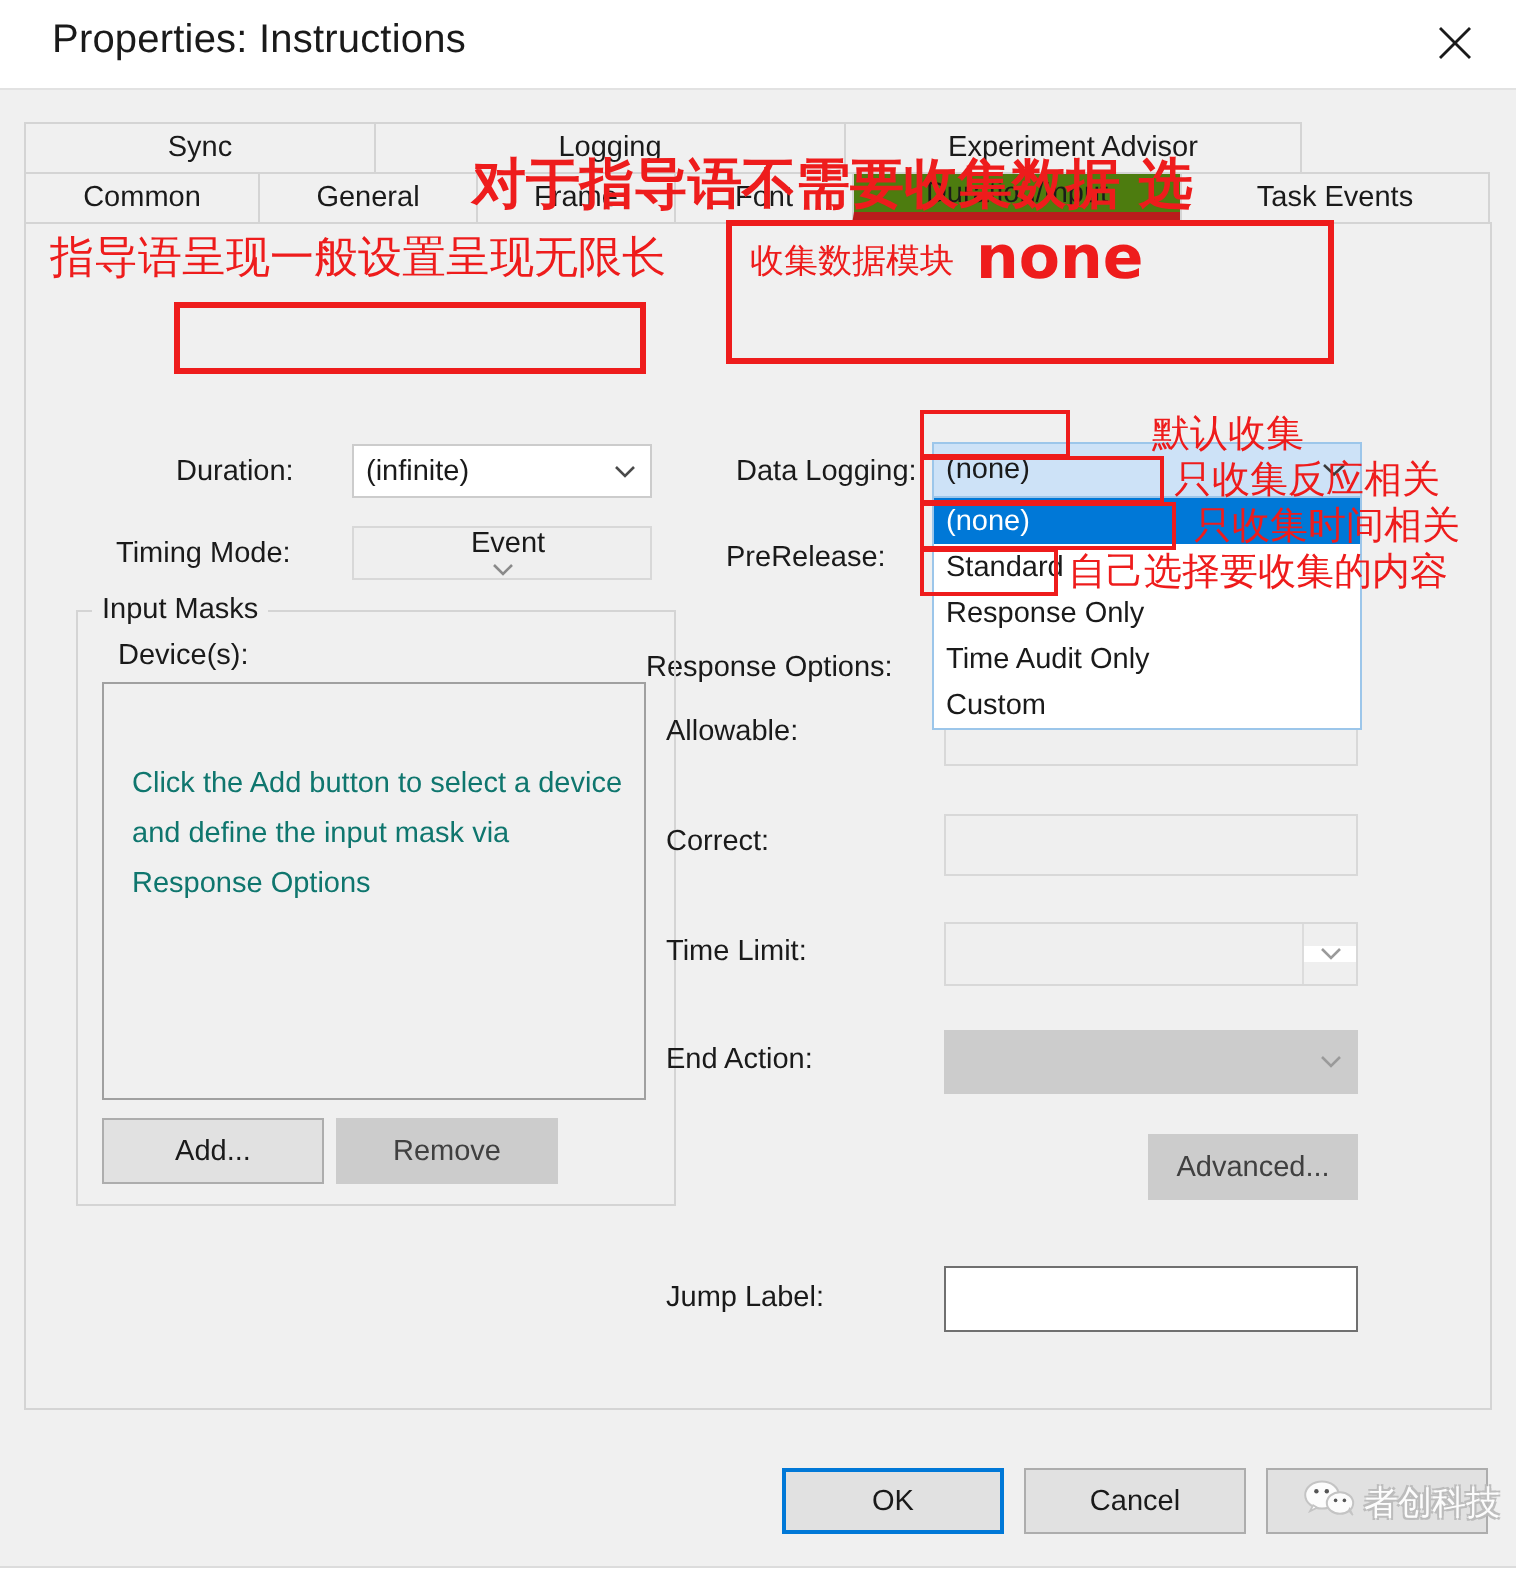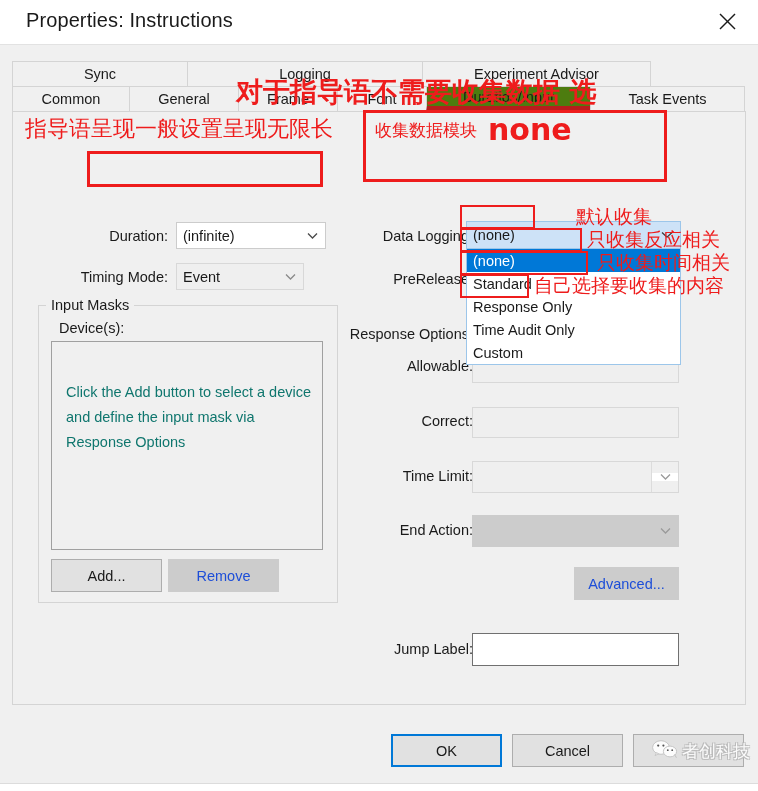--- a/index.html
+++ b/index.html
@@ -82,21 +82,20 @@
     width: 734px; height: 594px;
     background: #f0f0f0;
     border: 1px solid #d4d4d4;
   }
 
   
   .fld-label {
     position: absolute;
     font-size: 14.5px;
     color: #1a1a1a;
-    text-align: right;
     white-space: nowrap;
   }
   .combo {
     position: absolute;
     background: #ffffff;
     border: 1px solid #cccccc;
     display: flex;
     align-items: center;
     cursor: default;
   }
@@ -149,21 +148,21 @@
     background: #e1e1e1;
     border: 1px solid #adadad;
     font-size: 14.5px;
     color: #1a1a1a;
     display: flex; align-items: center; justify-content: center;
     cursor: default;
   }
   .btn.disabled {
     background: #cccccc;
     border-color: #cccccc;
-    color: #1d4ed8;
+    color: #404040;
     justify-content: center;
   }
   .btn.default {
     border: 2px solid #0078d7;
     background: #e1e1e1;
   }
 
   
   .groupbox {
     position: absolute;
@@ -319,21 +318,21 @@
       <div class="combo" style="left:163px; top:110px; width:150px; height:27px;">
         <div class="value">(infinite)</div>
         <div class="arrow">
           <svg width="11" height="8" viewBox="0 0 11 8">
             <polyline points="1,1.5 5.5,6 10,1.5" fill="none" stroke="#4a4a4a" stroke-width="1.3"></polyline>
           </svg>
         </div>
       </div>
 
       <div class="fld-label" style="left:45px; top:157px; width:110px;">Timing Mode:</div>
-      <div class="combo greyfield" style="left:163px; top:151px; width:128px; height:27px;">
+      <div class="combo greyfield" style="left:163px; top:151px; width:150px; height:27px;flex-direction:column;">
         <div class="value">Event</div>
         <div class="arrow" style="background:transparent">
           <svg width="11" height="8" viewBox="0 0 11 8">
             <polyline points="1,1.5 5.5,6 10,1.5" fill="none" stroke="#8a8a8a" stroke-width="1.3"></polyline>
           </svg>
         </div>
       </div>
 
       <div class="fld-label" style="left:355px; top:116px; width:105px;">Data Logging:</div>
       <div class="combo highlight" style="left:453px; top:109px; width:215px; height:28px;">

